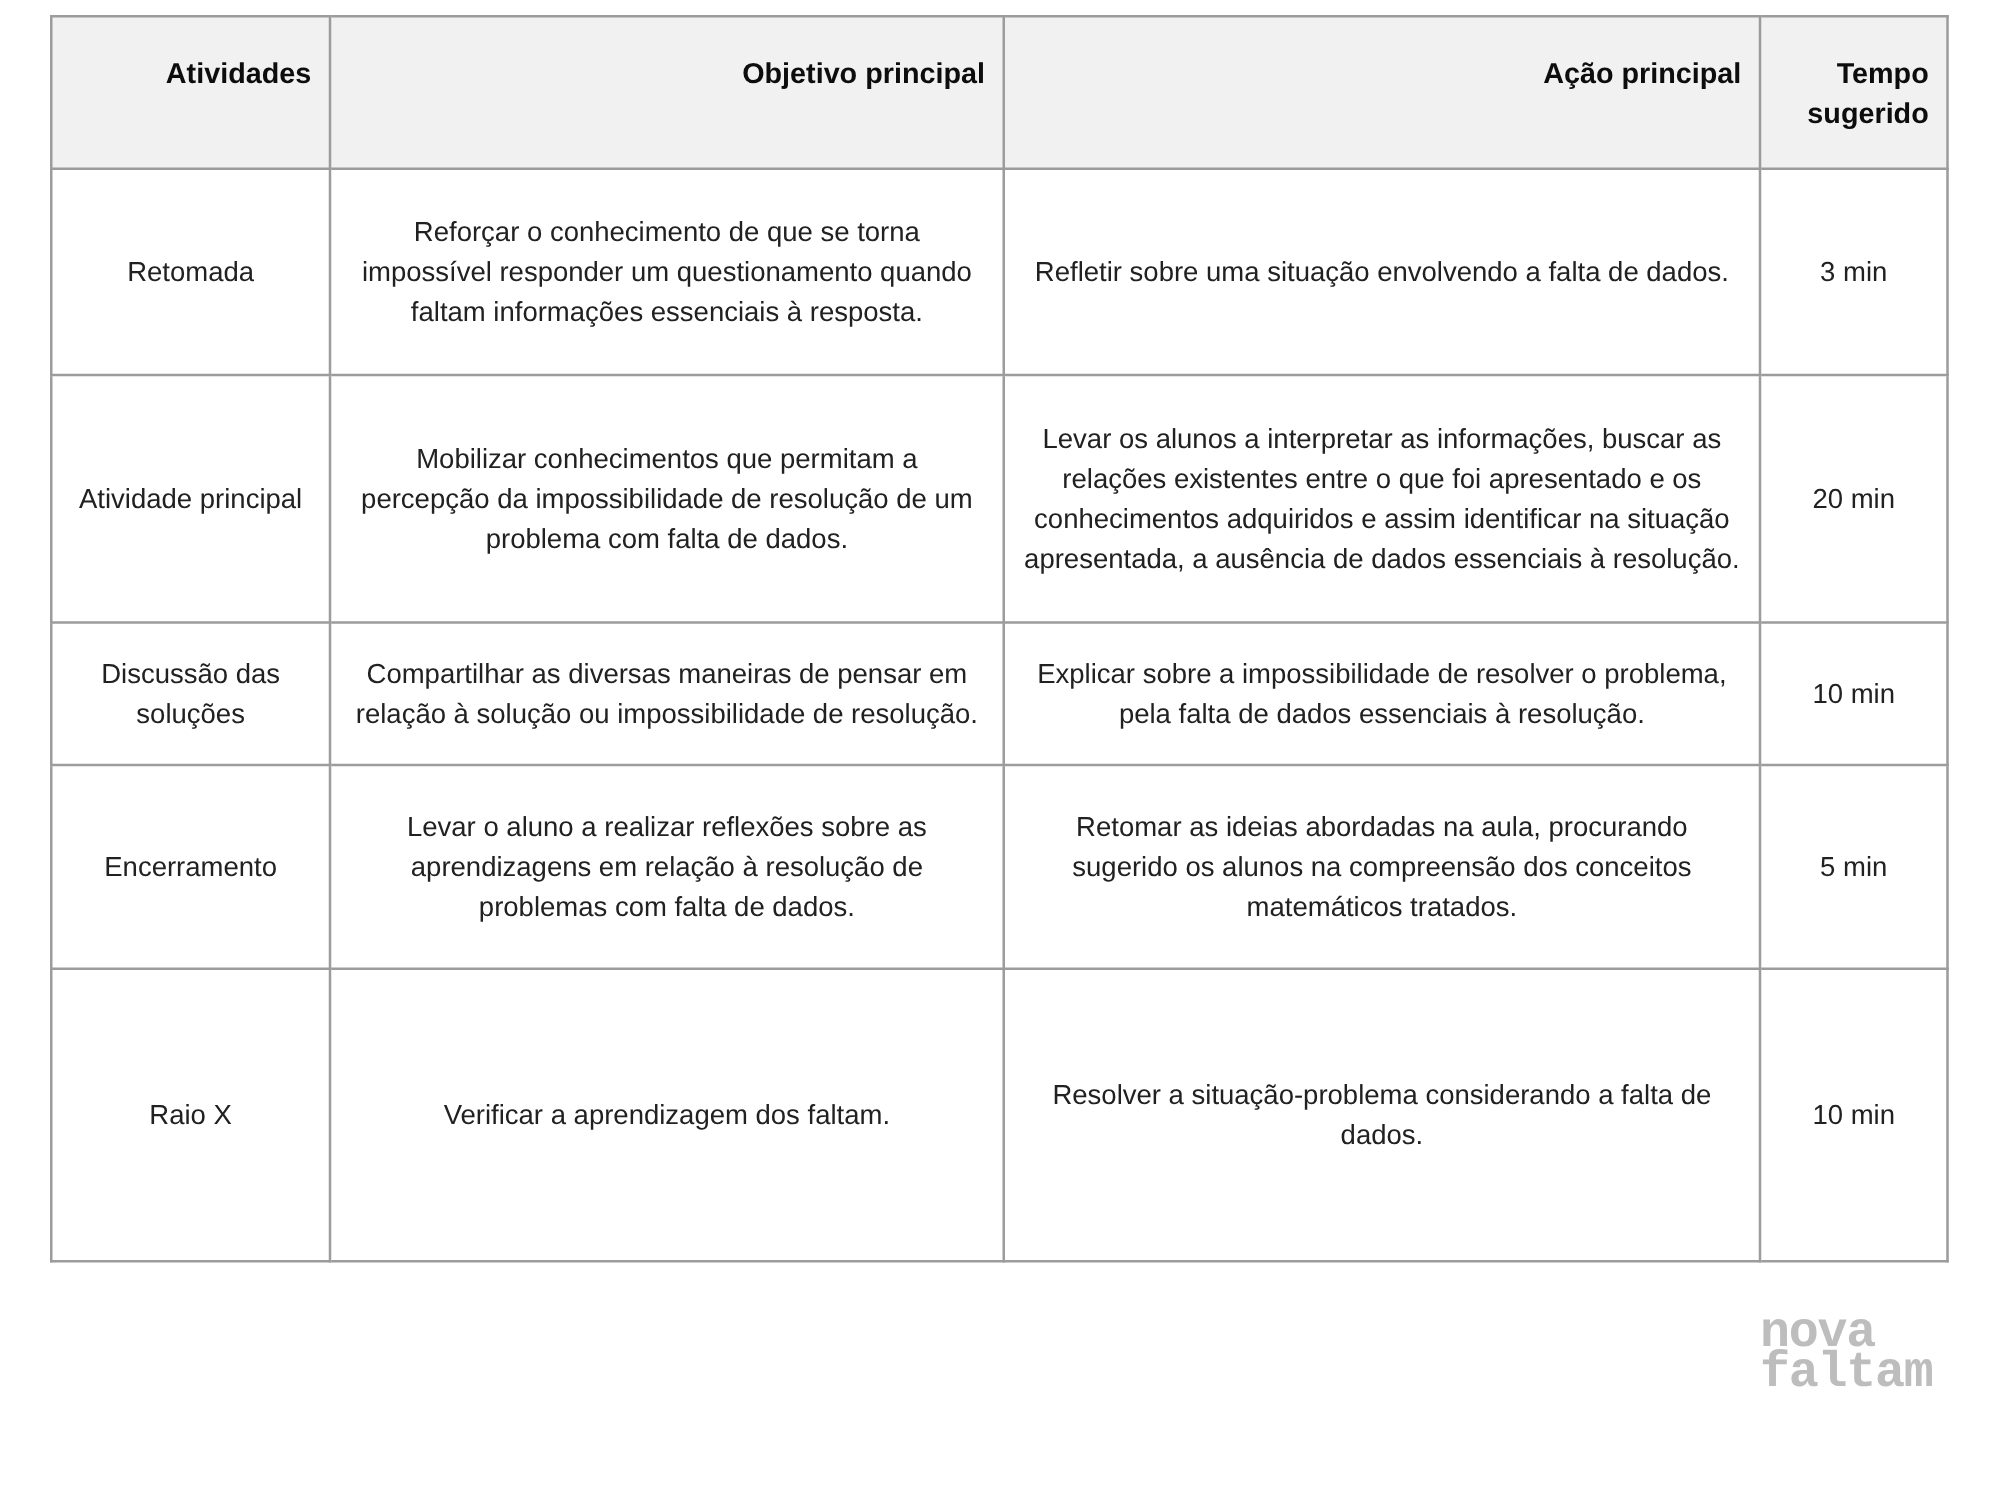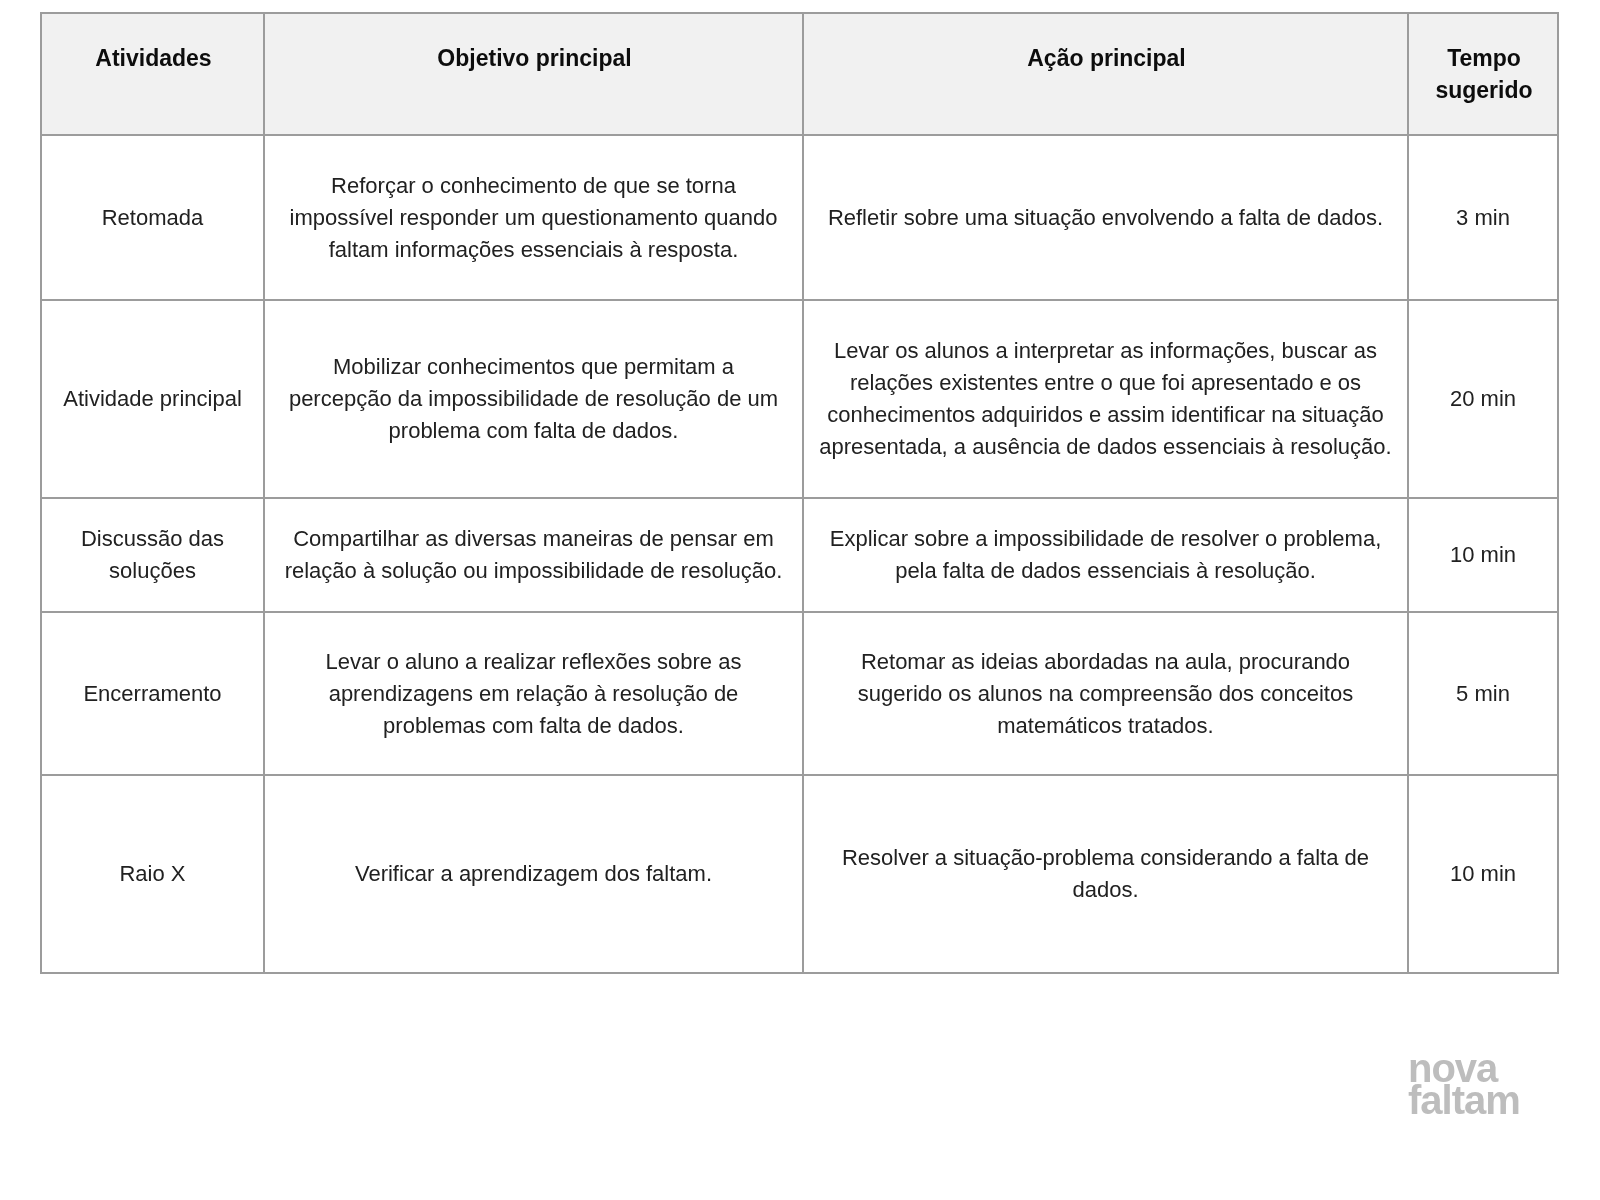--- a/index.html
+++ b/index.html
@@ -35,21 +35,21 @@
     line-height: 32px;
     color: #212121;
     box-sizing: border-box;
     text-align: center;
   }
   table.schedule th {
     background: #f1f1f1;
     font-size: 23px;
     font-weight: 700;
     color: #0d0d0d;
-    text-align: center;
+    text-align: right;
     vertical-align: top;
     padding: 28px 14px 0 16px;
     height: 122px;
   }
   table.schedule td {
     vertical-align: middle;
     padding: 18px 14px;
   }
   td.col-atividade {
     padding: 6px 30px 6px 16px;
@@ -60,27 +60,27 @@
     text-justify: inter-word;
   }
   td.col-tempo {
     text-align: left;
     white-space: nowrap;
   }
   tr.row-1 { height: 165px; }
   tr.row-2 { height: 198px; }
   tr.row-3 { height: 114px; }
   tr.row-4 { height: 163px; }
-  tr.row-5 { height: 198px; }
+  tr.row-5 { height: 234px; }
 
   .logo {
     position: absolute;
     left: 1408px;
     top: 1052px;
-    font-family: Liberation Sans, sans-serif;
+    font-family: Liberation Mono, monospace;
     font-weight: 700;
     font-size: 40px;
     line-height: 32px;
     letter-spacing: -1px;
     color: #bdbdbd;
     user-select: none;
   }
 </style>
 </head>
 <body>

